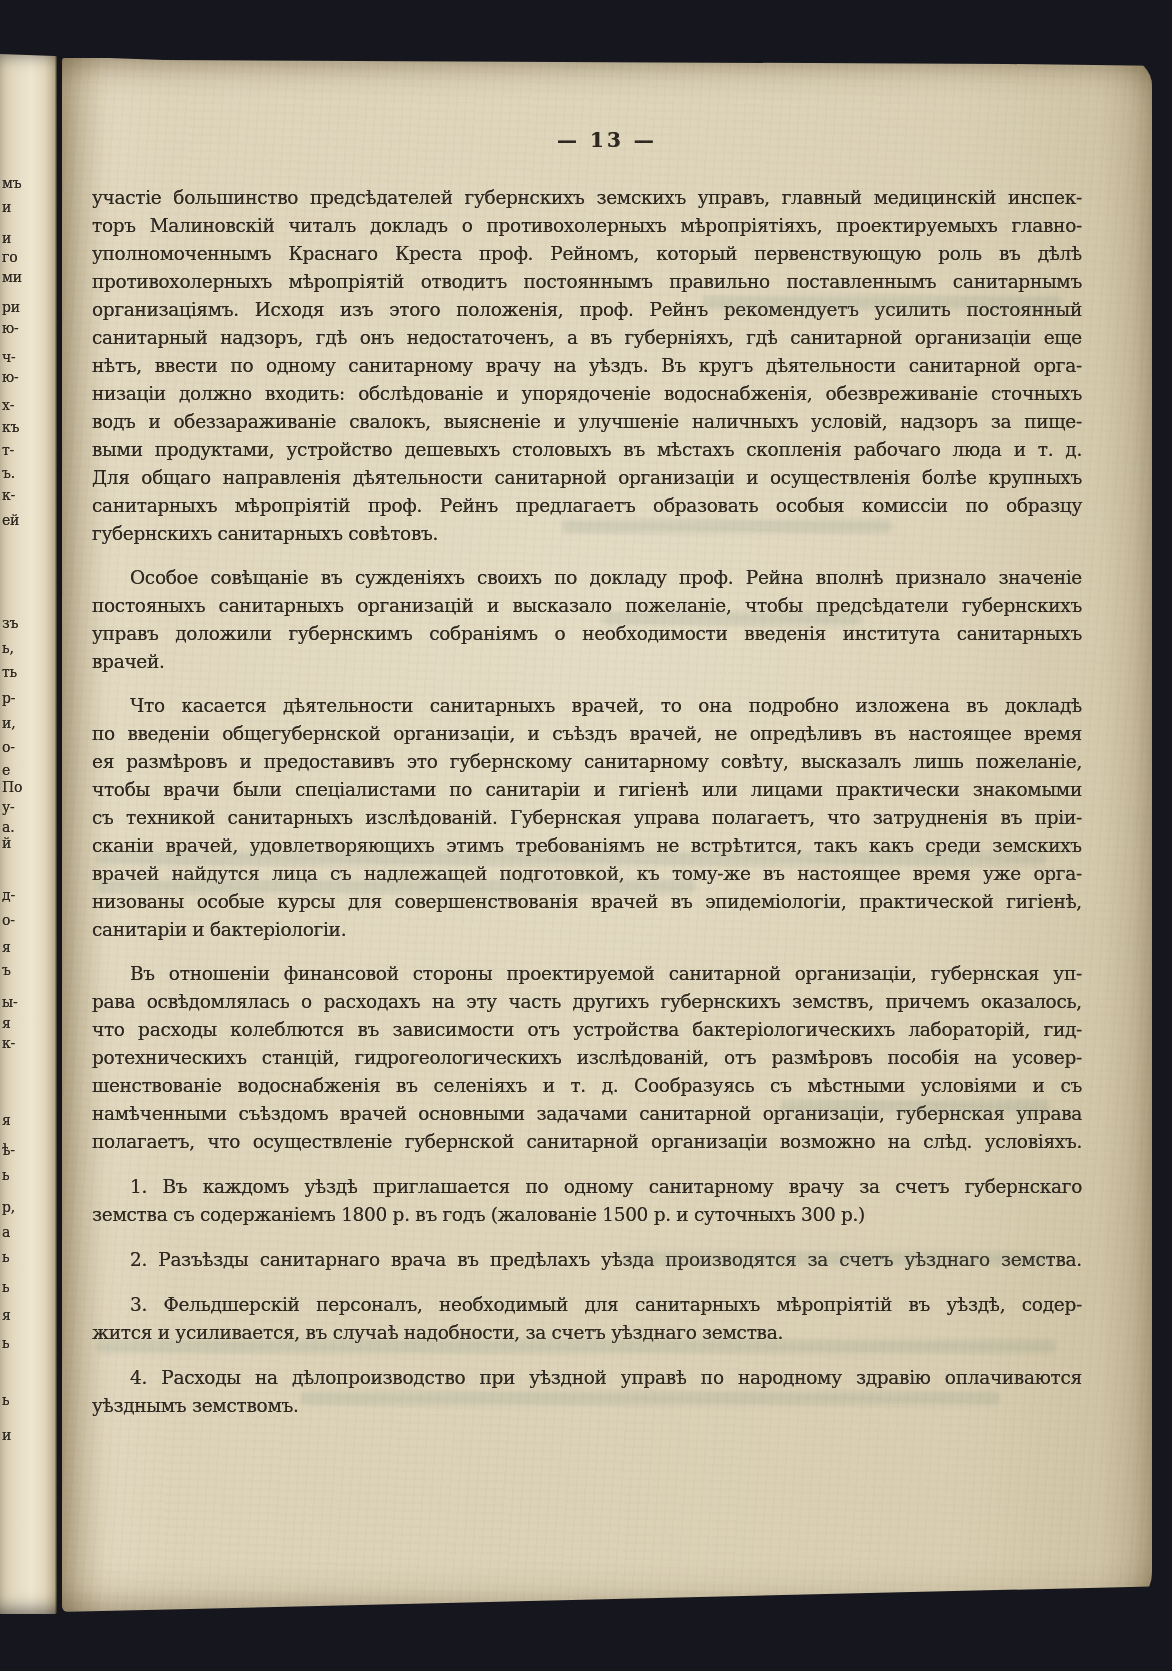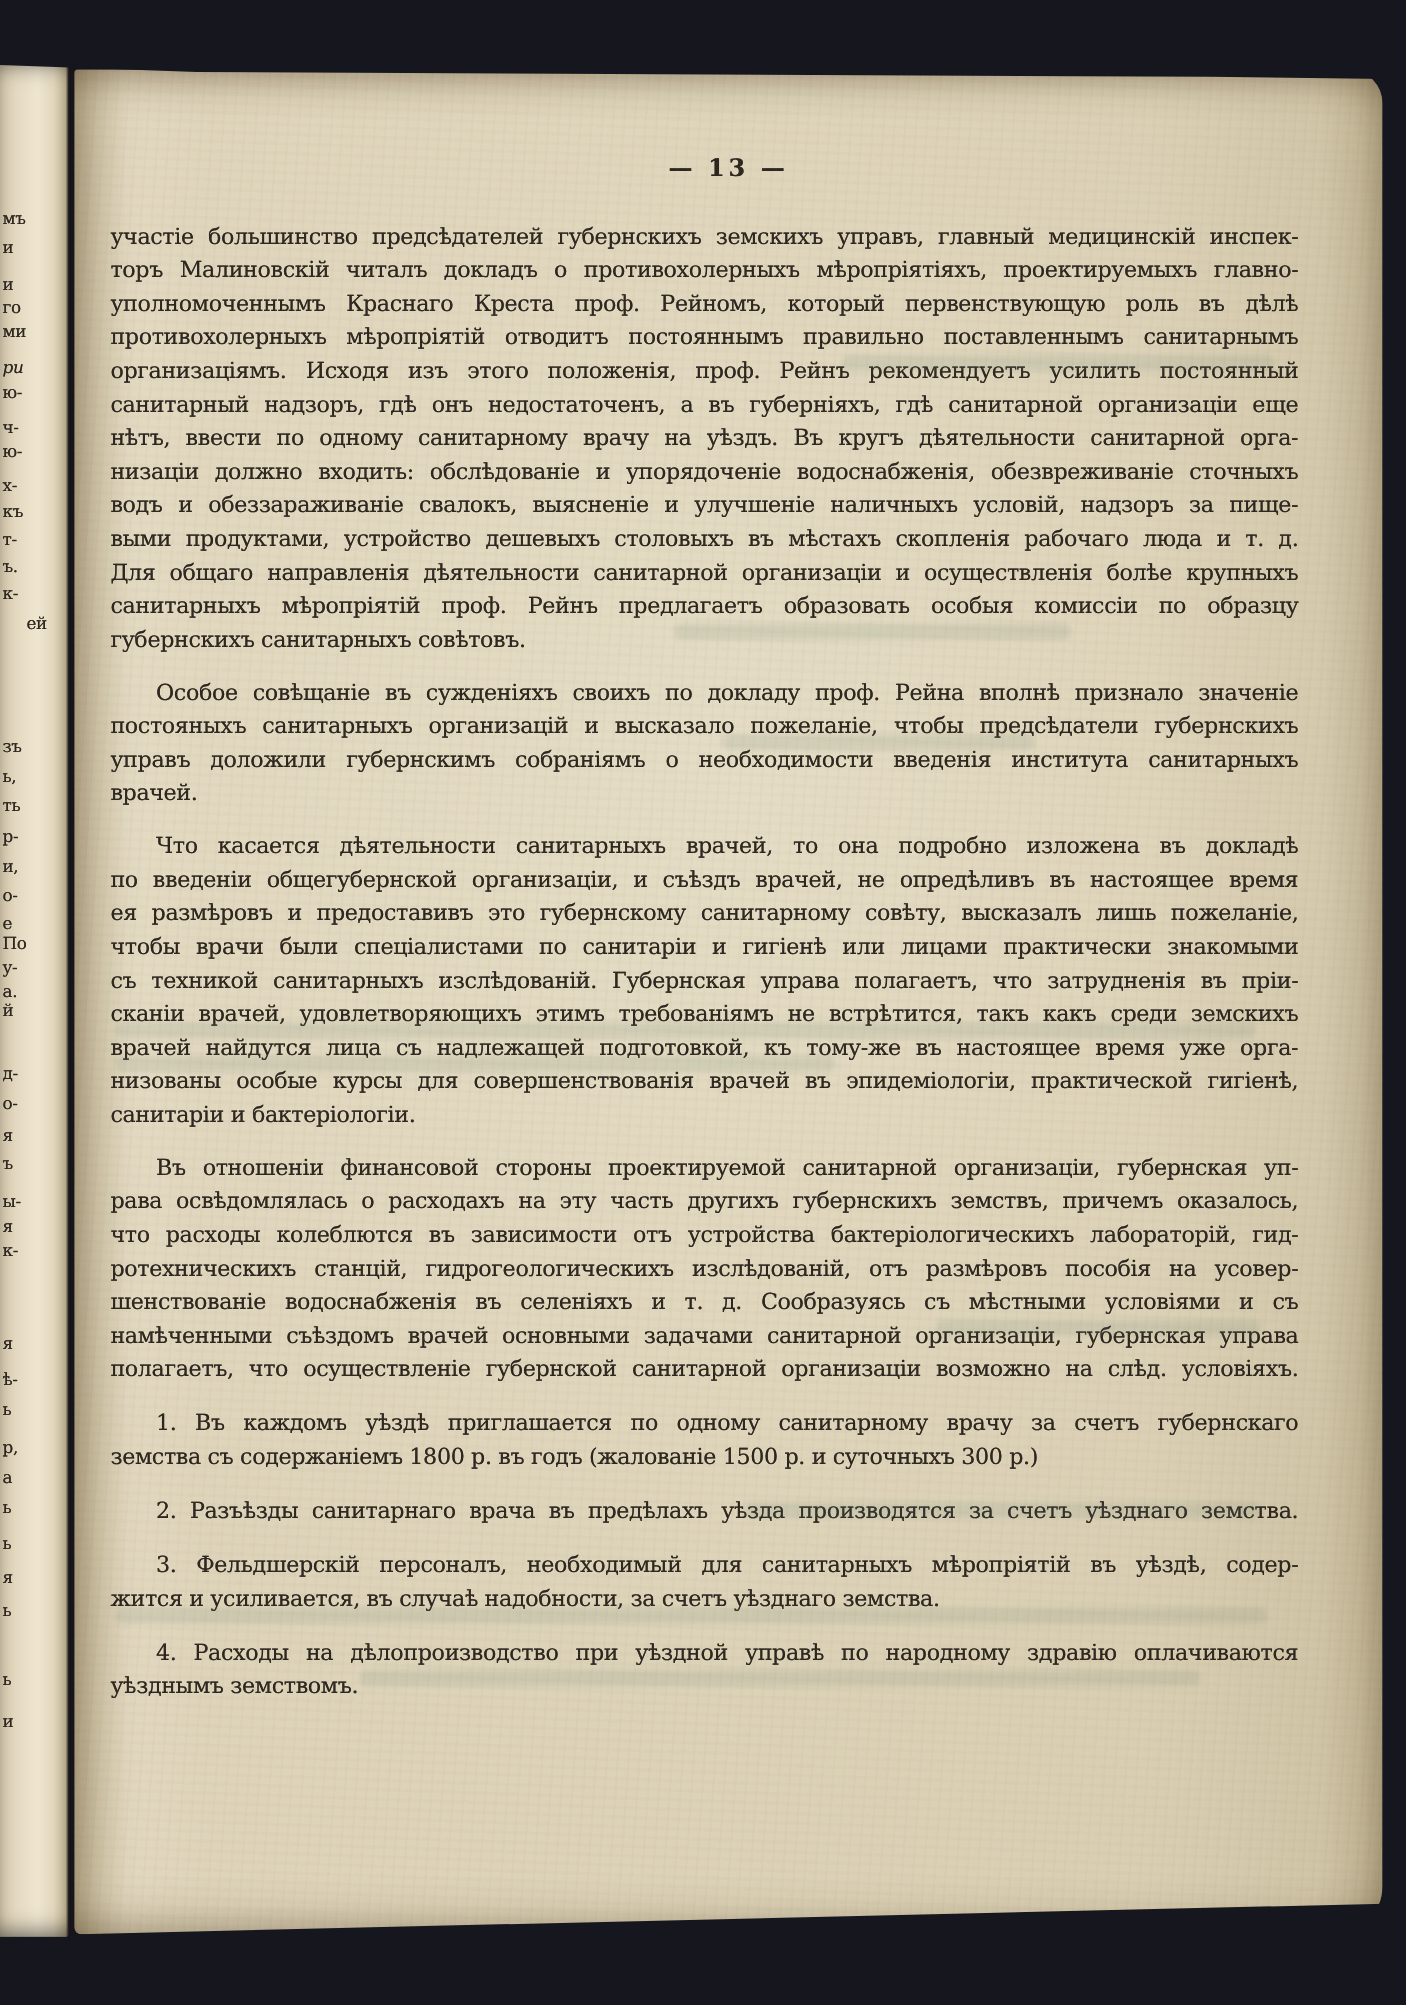--- a/index.html
+++ b/index.html
@@ -109,30 +109,30 @@
 <body>
 
 <div class="stage">
 
   <div class="facing-page">
       <div class="frag" style="top: 123px;">мъ</div>
       <div class="frag" style="top: 147px;">и</div>
       <div class="frag" style="top: 178px;">и</div>
       <div class="frag" style="top: 197px;">го</div>
       <div class="frag" style="top: 217px;">ми</div>
-      <div class="frag" style="top: 247px; font-style: italic;">ри</div>
+      <div class="frag" style="top: 247px;">ри</div>
       <div class="frag" style="top: 268px;">ю-</div>
       <div class="frag" style="top: 297px;">ч-</div>
       <div class="frag" style="top: 317px;">ю-</div>
       <div class="frag" style="top: 345px;">х-</div>
       <div class="frag" style="top: 367px;">къ</div>
       <div class="frag" style="top: 390px;">т-</div>
       <div class="frag" style="top: 413px;">ъ.</div>
       <div class="frag" style="top: 435px;">к-</div>
-      <div class="frag" style="top: 460px; margin-left: 20px;">ей</div>
+      <div class="frag" style="top: 460px;">ей</div>
       <div class="frag" style="top: 563px; text-align: center;">зъ</div>
       <div class="frag" style="top: 588px;">ь,</div>
       <div class="frag" style="top: 612px;">ть</div>
       <div class="frag" style="top: 638px;">р-</div>
       <div class="frag" style="top: 663px;">и,</div>
       <div class="frag" style="top: 687px;">о-</div>
       <div class="frag" style="top: 710px;">е</div>
       <div class="frag" style="top: 727px;">По</div>
       <div class="frag" style="top: 747px;">у-</div>
       <div class="frag" style="top: 767px;">а.</div>

